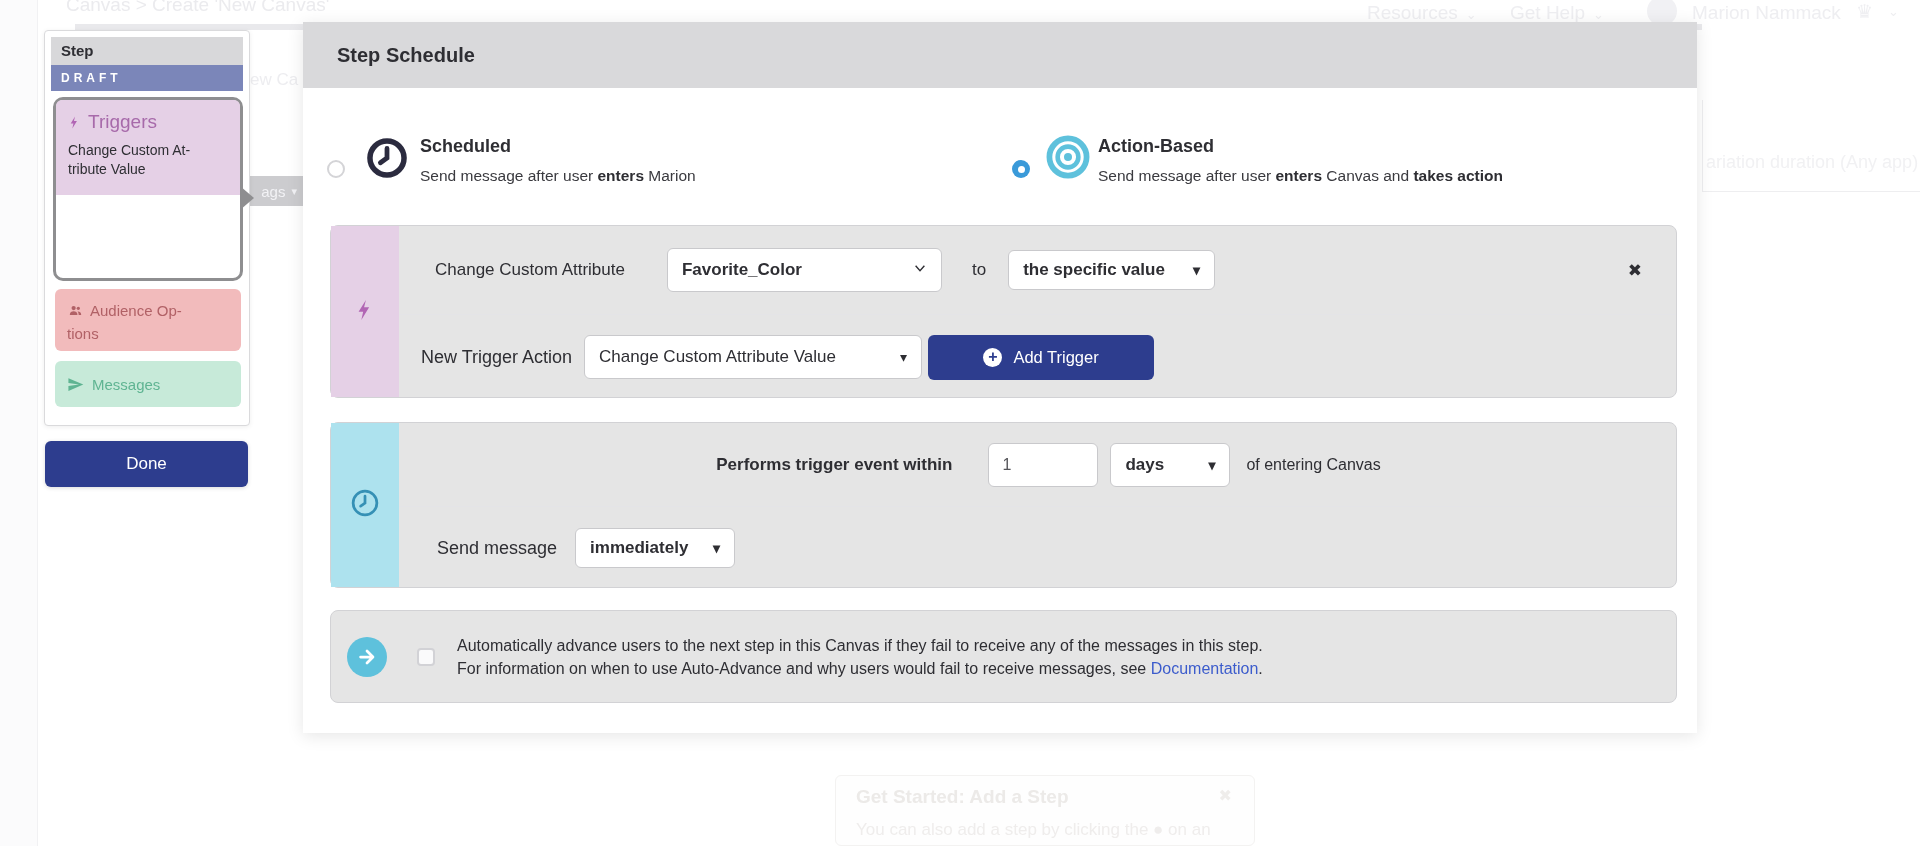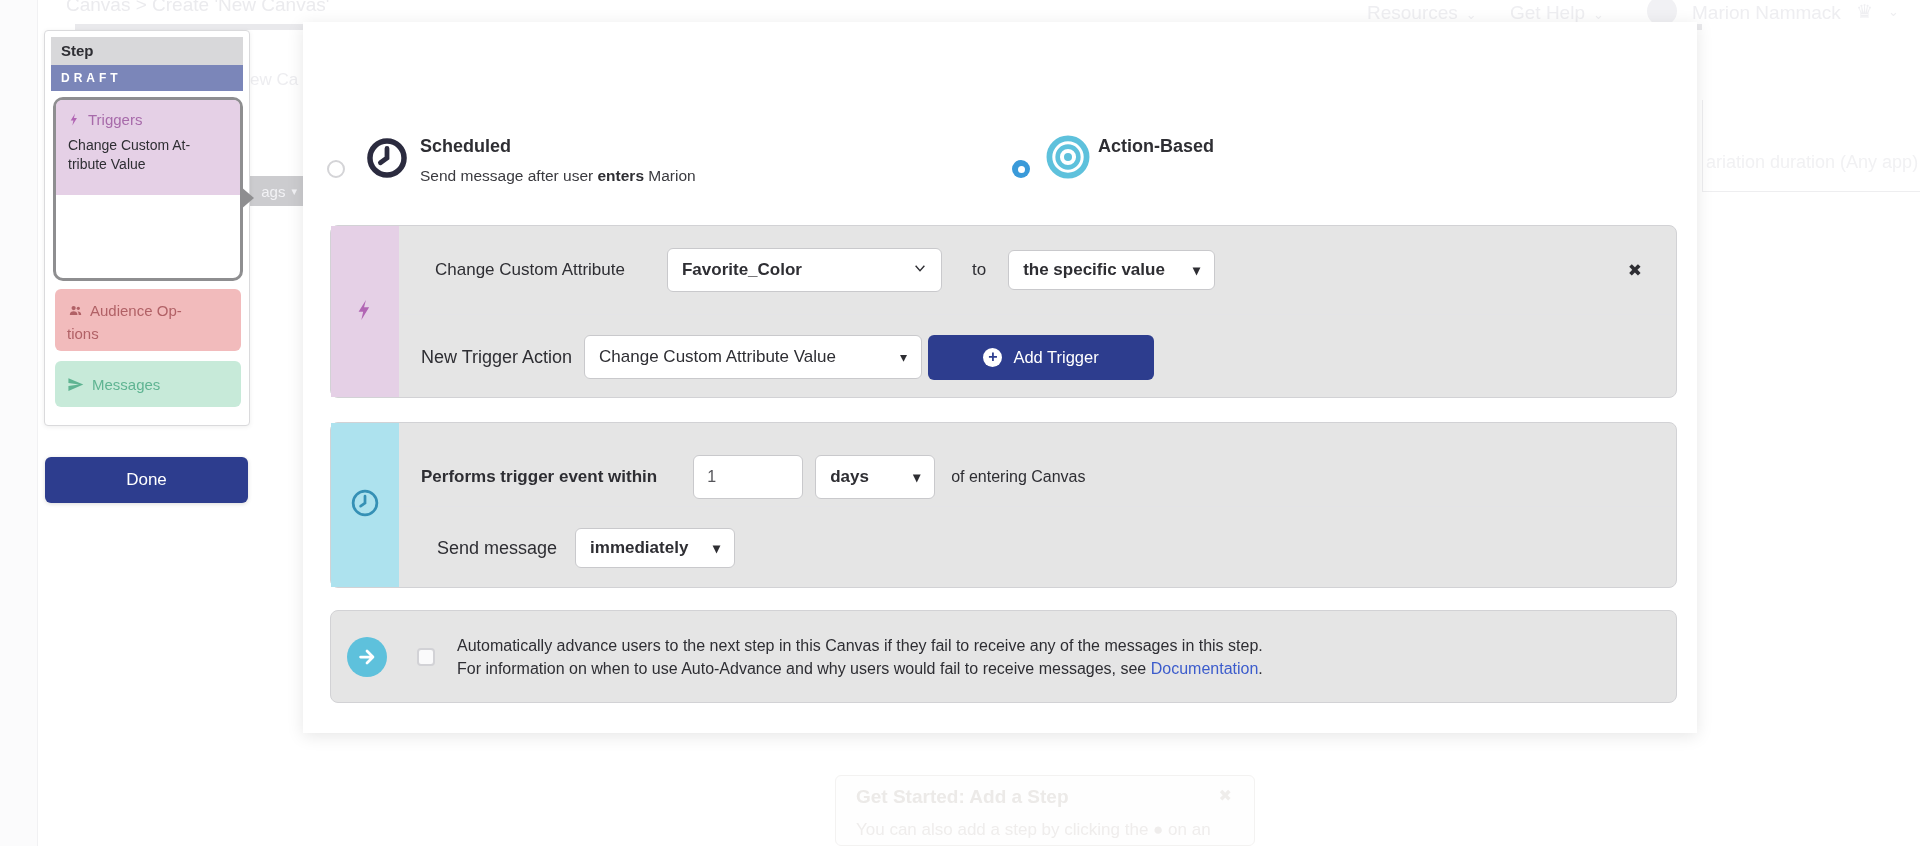--- a/index.html
+++ b/index.html
@@ -32,36 +32,36 @@
   .side-panel { left:44px; top:30px; width:206px; height:396px; background:#fff; border:1px solid #dadadc;
                 border-radius:4px; box-shadow:0 1px 5px rgba(0,0,0,.07); }
   .side-head { left:6px; top:6px; right:6px; height:28px; background:#d8d8da; font-size:15px; font-weight:bold;
                line-height:28px; padding-left:10px; color:#2e2e33; }
   .draft-bar { left:6px; top:34px; right:6px; height:26px; background:#7b86b9; color:#fff; font-size:12px;
                font-weight:bold; letter-spacing:4px; line-height:26px; padding-left:10px; }
   .select-group { left:8px; top:66px; width:190px; height:184px; border:3px solid #8e8e90; border-radius:10px; background:#fff; }
   .select-arrow { right:-14px; top:86px; width:0; height:0; border-top:12px solid transparent;
                   border-bottom:12px solid transparent; border-left:14px solid #8e8e90; }
   .trig-card { left:0; top:0; width:184px; height:95px; background:#e5d0e6; border-radius:6px 6px 0 0; padding:11px 12px; }
-  .trig-label-row { display:flex; align-items:center; gap:7px; color:#a76aaa; font-size:15px; }
+  .trig-label-row { display:flex; align-items:center; gap:7px; color:#a76aaa; font-size:19px; }
   .trig-value { margin-top:8px; font-size:14px; line-height:19px; color:#2e2e33; white-space:pre-line; }
   .win-card { left:0; top:103px; width:184px; height:75px; background:#ace3ef; border-radius:0 0 6px 6px;
               padding:12px 10px; display:flex; gap:8px; }
   .win-lines { font-size:14.5px; line-height:21px; }
   .win-key { color:#3a9ec2; }
   .win-val { color:#2e2e33; margin-left:3px; }
   .aud-card { left:10px; top:258px; width:186px; height:62px; background:#f2bbbc; border-radius:6px;
               padding:10px 12px; color:#b16166; font-size:15px; line-height:23px; }
   .aud-text { white-space:pre-line; }
   .msg-card { left:10px; top:330px; width:186px; height:46px; background:#c7ead9; border-radius:6px;
               padding:0 12px; color:#5fb492; font-size:15px; display:flex; align-items:center; gap:8px; }
   .icon-inline { display:inline-flex; vertical-align:-2px; }
   .done-btn { left:45px; top:441px; width:203px; height:46px; background:#2d3d8e; border-radius:6px; color:#fff;
               font-size:17px; display:flex; align-items:center; justify-content:center; cursor:pointer;
-              box-shadow:0 1px 4px rgba(0,0,0,.15);margin-top:16px; }
+              box-shadow:0 1px 4px rgba(0,0,0,.15); }
 
   
   .modal { left:303px; top:22px; width:1394px; height:711px; background:#fff; box-shadow:0 3px 16px rgba(0,0,0,.10); }
   .modal-head { left:0; top:0; right:0; height:66px; background:#d9d9db; }
   .modal-title { left:34px; top:0; line-height:66px; font-size:20px; font-weight:bold; color:#2e2e33; }
 
   .radio { width:18px; height:18px; border-radius:50%; border:2px solid #d4d4d7; background:#fff; position:absolute; }
   .radio.on { border:none; background:#3a9ad9; }
   .radio.on::after { content:''; position:absolute; inset:0; margin:auto; width:7px; height:7px; border-radius:50%; background:#fff; }
 
@@ -168,20 +168,23 @@
           <path d="M2 21l21-9L2 3v7l15 2-15 2z"></path>
         </svg>
     </span>
     <span>Messages</span>
   </div>
 </div>
 
 <div class="abs done-btn">Done</div>
 
 <div class="abs modal">
+  <div class="abs modal-head">
+    <div class="abs modal-title">Step Schedule</div>
+  </div>
 
   <div class="abs" style="left:0;top:100px;width:660px;height:90px;">
     <span class="radio abs" style="left:24px;top:38px;"></span>
     <span class="abs" style="left:62px;top:14px;color:#2b2b3f;">
       <svg width="44" height="44" viewBox="0 0 24 24" fill="none" stroke="currentColor" stroke-width="3">
           <circle cx="12" cy="12" r="9.3"></circle>
           <path d="M12 6.8V12l-3.6 2.6" stroke-width="2.6" stroke-linecap="round"></path>
         </svg>
     </span>
     <div class="abs opt-title" style="left:117px;top:14px;">Scheduled</div>
@@ -193,20 +196,23 @@
   <div class="abs" style="left:700px;top:100px;width:660px;height:90px;">
     <span class="radio on abs" style="left:9px;top:38px;"></span>
     <span class="abs" style="left:42px;top:12px;color:#5ec1dc;">
       <svg width="46" height="46" viewBox="0 0 24 24" fill="none" stroke="currentColor">
           <circle cx="12" cy="12" r="9.7" stroke-width="3"></circle>
           <circle cx="12" cy="12" r="5.4" stroke-width="2.4"></circle>
           <circle cx="12" cy="12" r="2.1" fill="currentColor" stroke="none"></circle>
         </svg>
     </span>
     <div class="abs opt-title" style="left:95px;top:14px;">Action-Based</div>
+    <div class="abs opt-desc" style="left:95px;top:40px;">
+      <span>Send message after user </span><b>enters</b><span> Canvas and </span><b>takes action</b>
+    </div>
   </div>
 
   <div class="abs panel" style="left:27px;top:203px;width:1347px;height:173px;">
     <div class="stripe purple">
       <span>
         <svg width="22" height="28" viewBox="0 0 24 24" fill="#b165b4">
             <path d="M13 1 5 14h5l-2 9 8.5-14h-5.5z"></path>
           </svg>
       </span>
     </div>
@@ -242,21 +248,21 @@
 
   <div class="abs panel" style="left:27px;top:400px;width:1347px;height:166px;">
     <div class="stripe cyan">
       <span>
         <svg width="30" height="30" viewBox="0 0 24 24" fill="none" stroke="currentColor" stroke-width="2.2">
             <circle cx="12" cy="12" r="9.5"></circle>
             <path d="M12 6.5V12l-3.5 2.5" stroke-linecap="round"></path>
           </svg>
       </span>
     </div>
-    <div class="prow" style="top:12px;height:83px;padding-left:22px;">
+    <div class="prow" style="top:0;height:83px;padding-left:22px;justify-content:center;">
       <span class="lbl lbl-bold">Performs trigger event within</span>
       <input class="txt-input" style="width: 110px; margin-left: 36px;" value="1">
       <div class="dd" style="width:120px;margin-left:12px;font-weight:bold;">
         <span class="dd-val">days</span>
         <span class="tri">▾</span>
       </div>
       <span class="lbl" style="margin-left:16px;font-size:16px;">of entering Canvas</span>
     </div>
     <div class="prow" style="top:83px;height:83px;padding-left:38px;">
       <span class="lbl lbl-lg">Send message</span>

